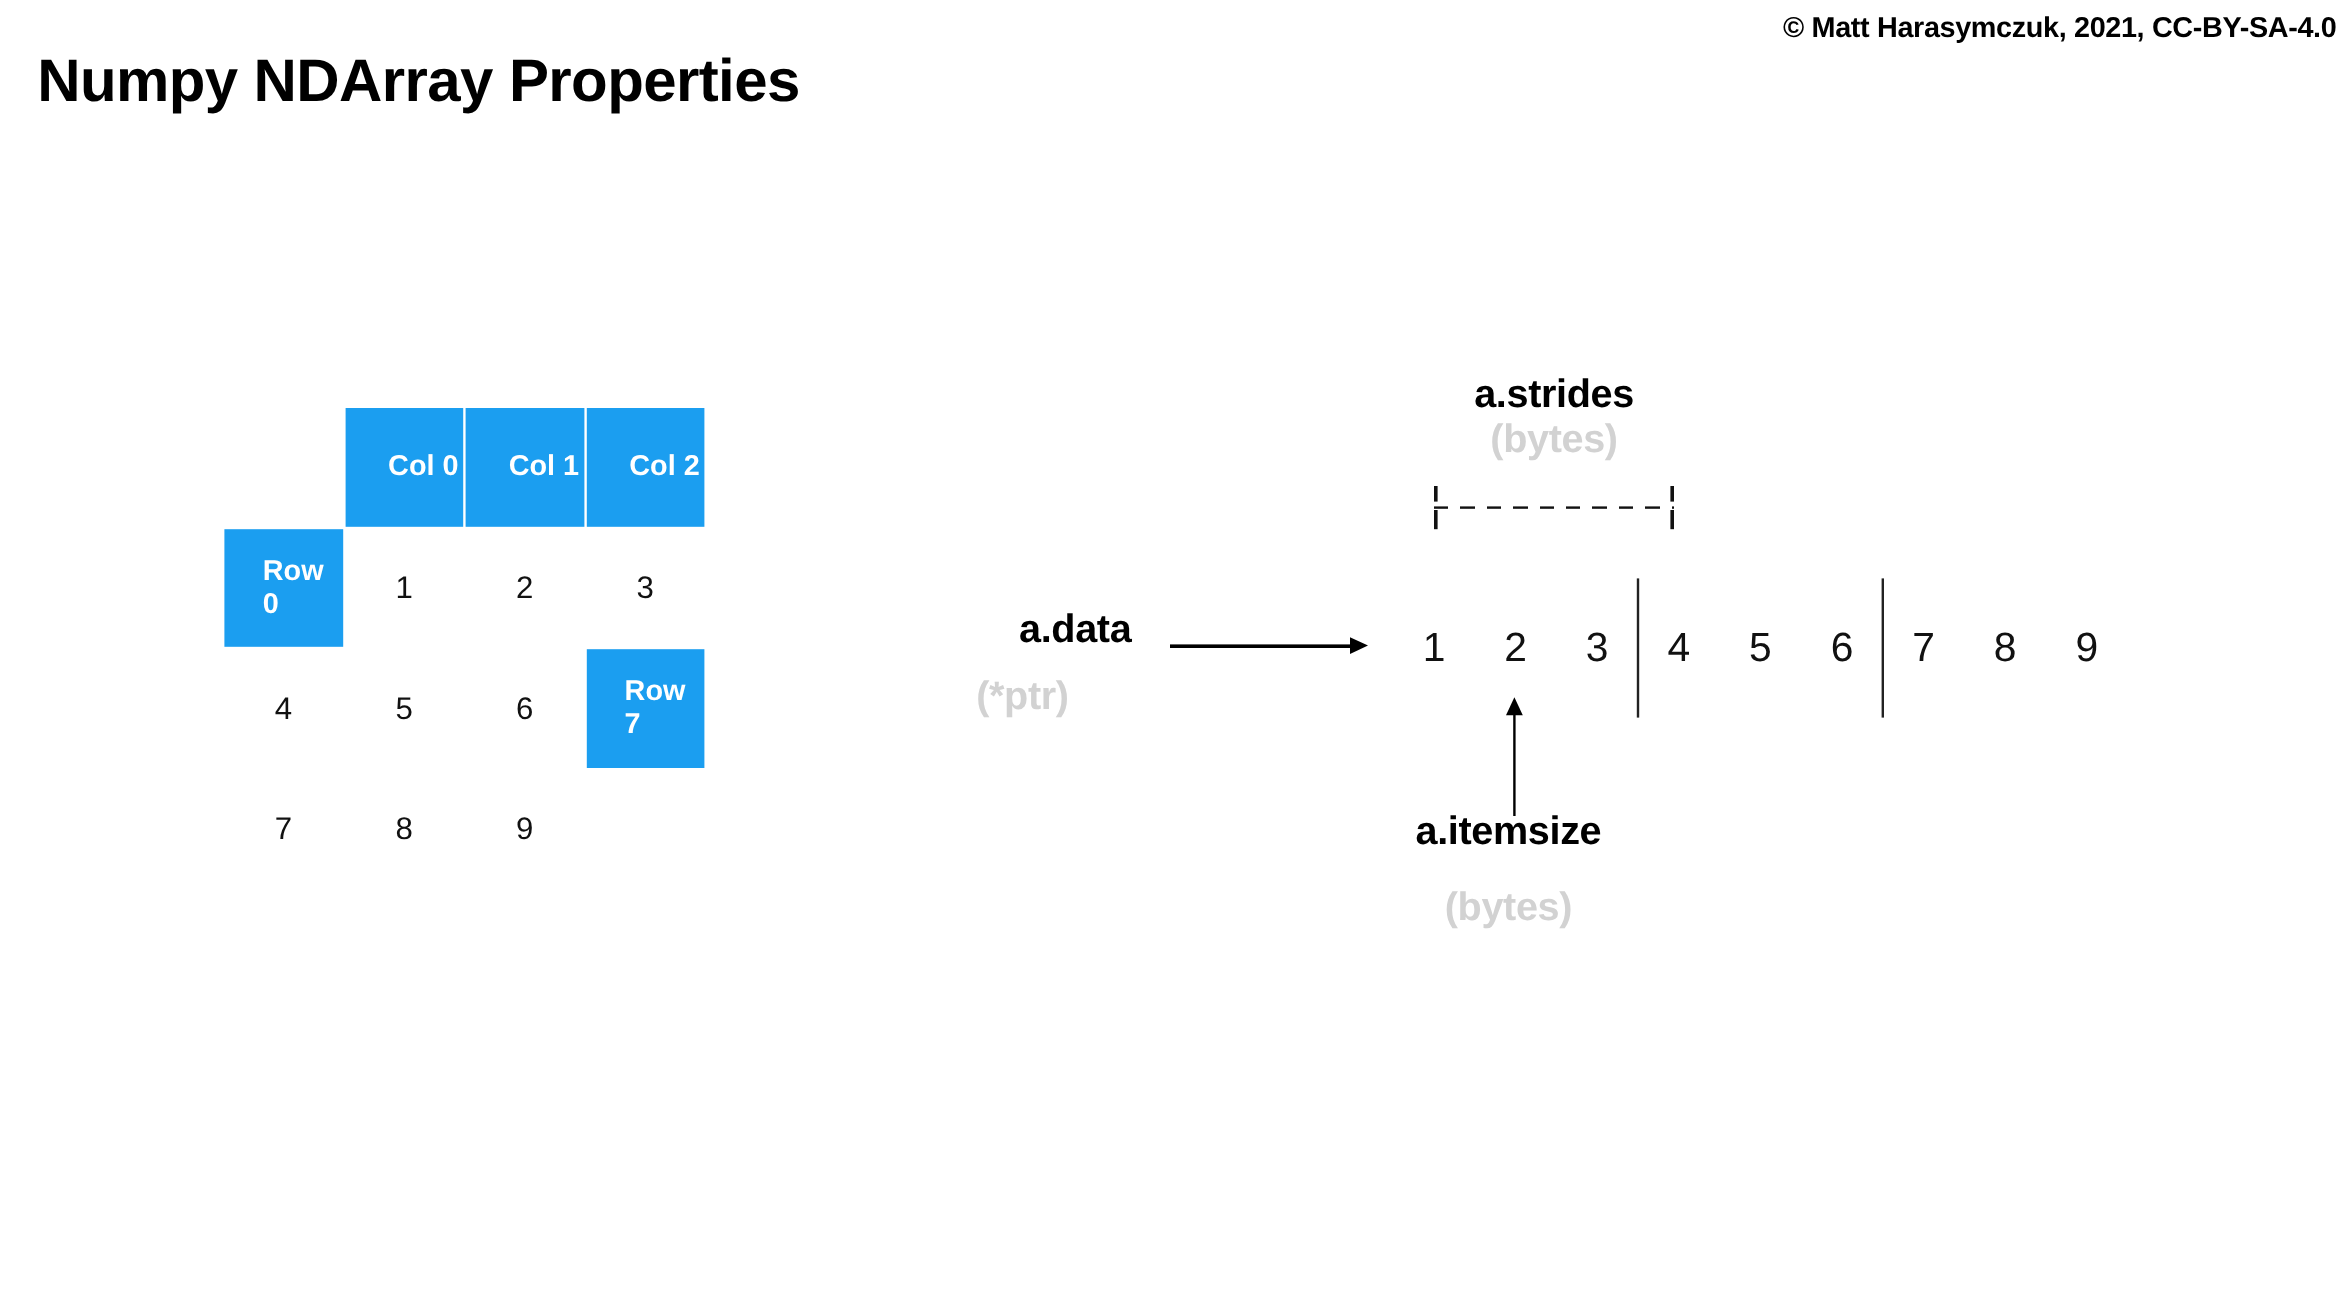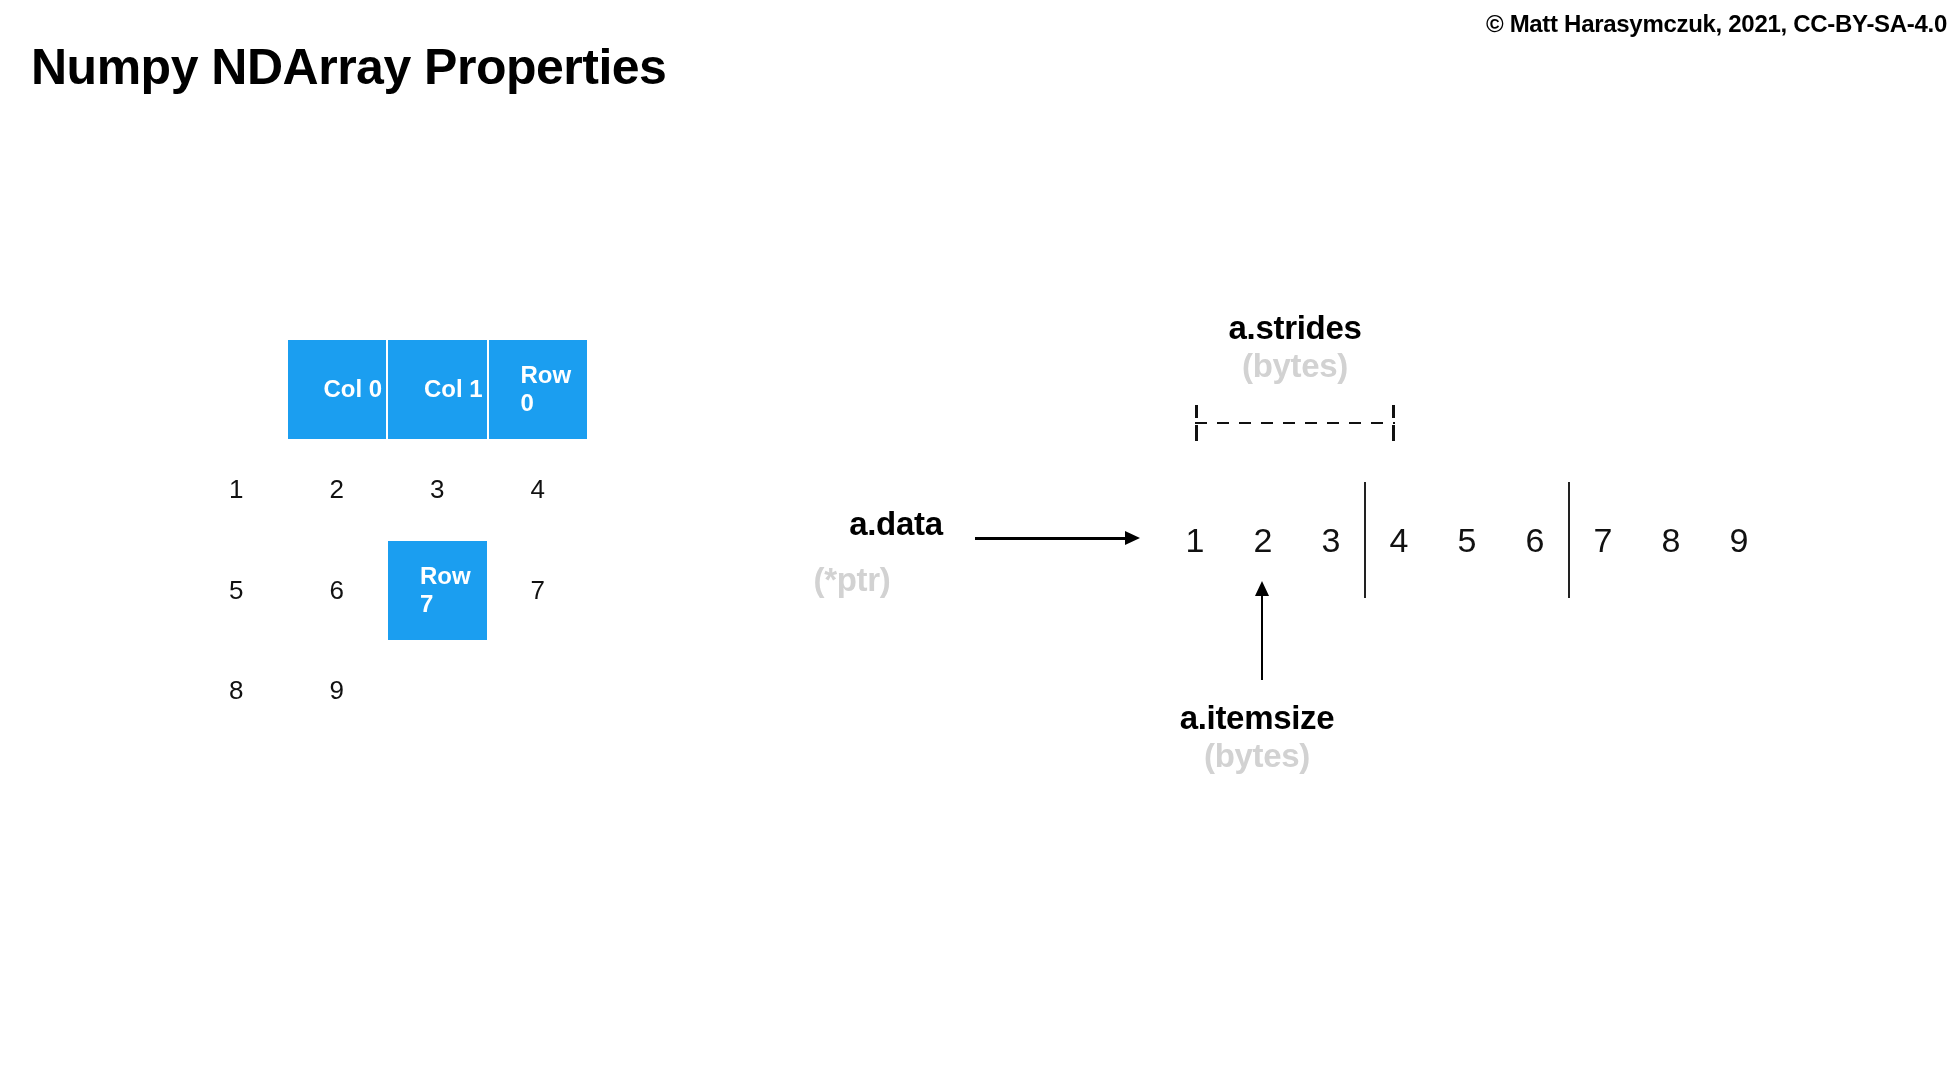--- a/index.html
+++ b/index.html
@@ -134,21 +134,21 @@
     font-weight: bold;
     color: #d2d2d2;
     line-height: 1.05;
     text-align: center;
     letter-spacing: -0.3px;
   }
   .strides-main { left: 1195px; top: 311px; width: 200px; }
   .strides-sub  { left: 1195px; top: 349px; width: 200px; }
   .data-main    { left: 848px;  top: 507px; width: 96px;  }
   .data-sub     { left: 804px;  top: 545px; width: 96px; margin-top: 18px;  }
-  .itemsize-main{ left: 1162px; top: 701px; width: 190px; }
+  .itemsize-main{ left: 1162px; top: 675px; width: 190px; }
   .itemsize-sub { left: 1162px; top: 739px; width: 190px; }
 
   
   .h-arrow-line {
     position: absolute;
     left: 975px;
     top: 537px;
     width: 152px;
     height: 2.5px;
     background: #000000;
@@ -185,20 +185,21 @@
 
 <div id="slide">
 
   <div class="copyright">© Matt Harasymczuk, 2021, CC-BY-SA-4.0</div>
   <div class="slide-title">Numpy NDArray Properties</div>
 
   <div class="nd-table">
     <div class="cell corner"></div>
     <div class="cell head">Col 0</div>
     <div class="cell head">Col 1</div>
+    <div class="cell head">Col 2</div>
 
     <div class="cell head">Row 0</div>
     <div class="cell val">1</div>
     <div class="cell val">2</div>
     <div class="cell val">3</div>
 
     <div class="cell val">4</div>
     <div class="cell val">5</div>
     <div class="cell val">6</div>
 

